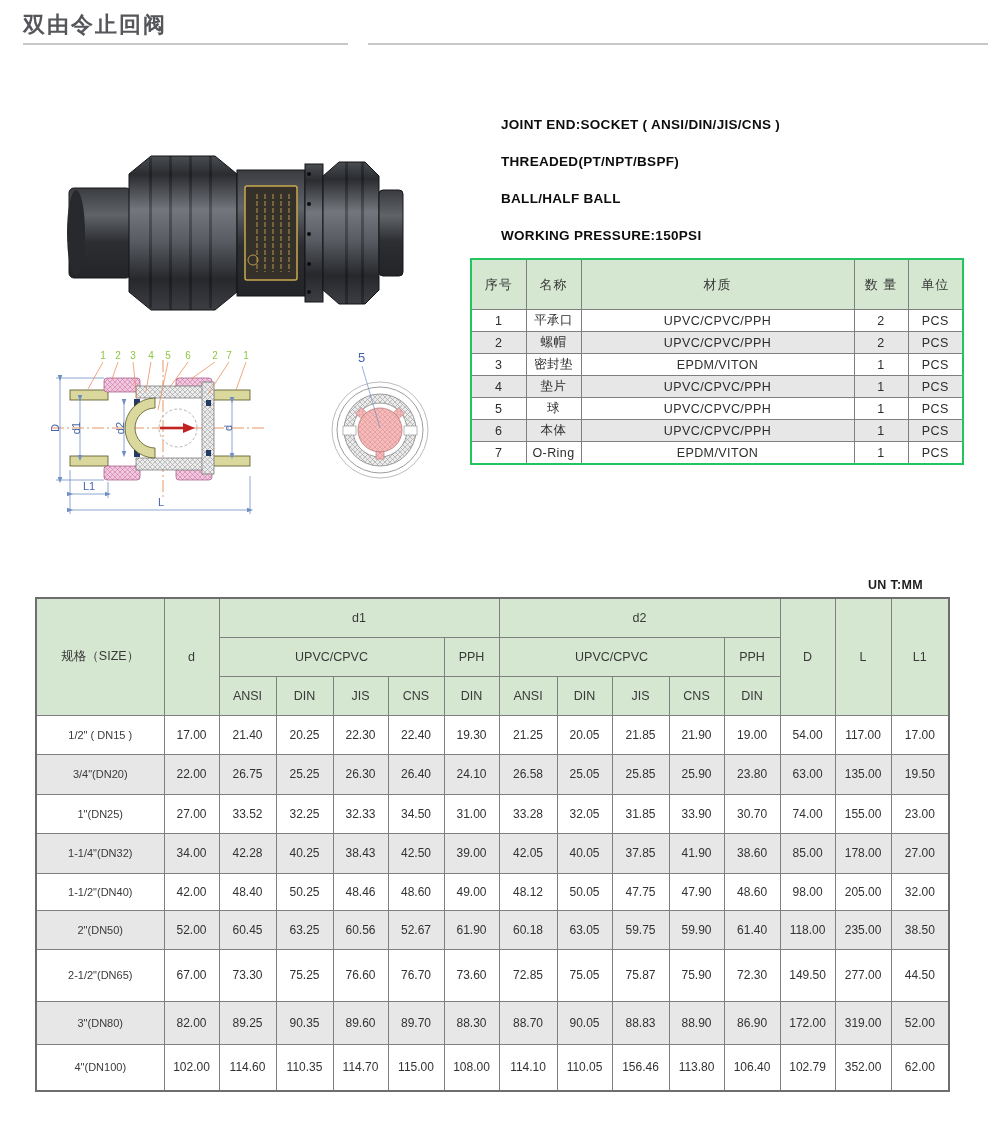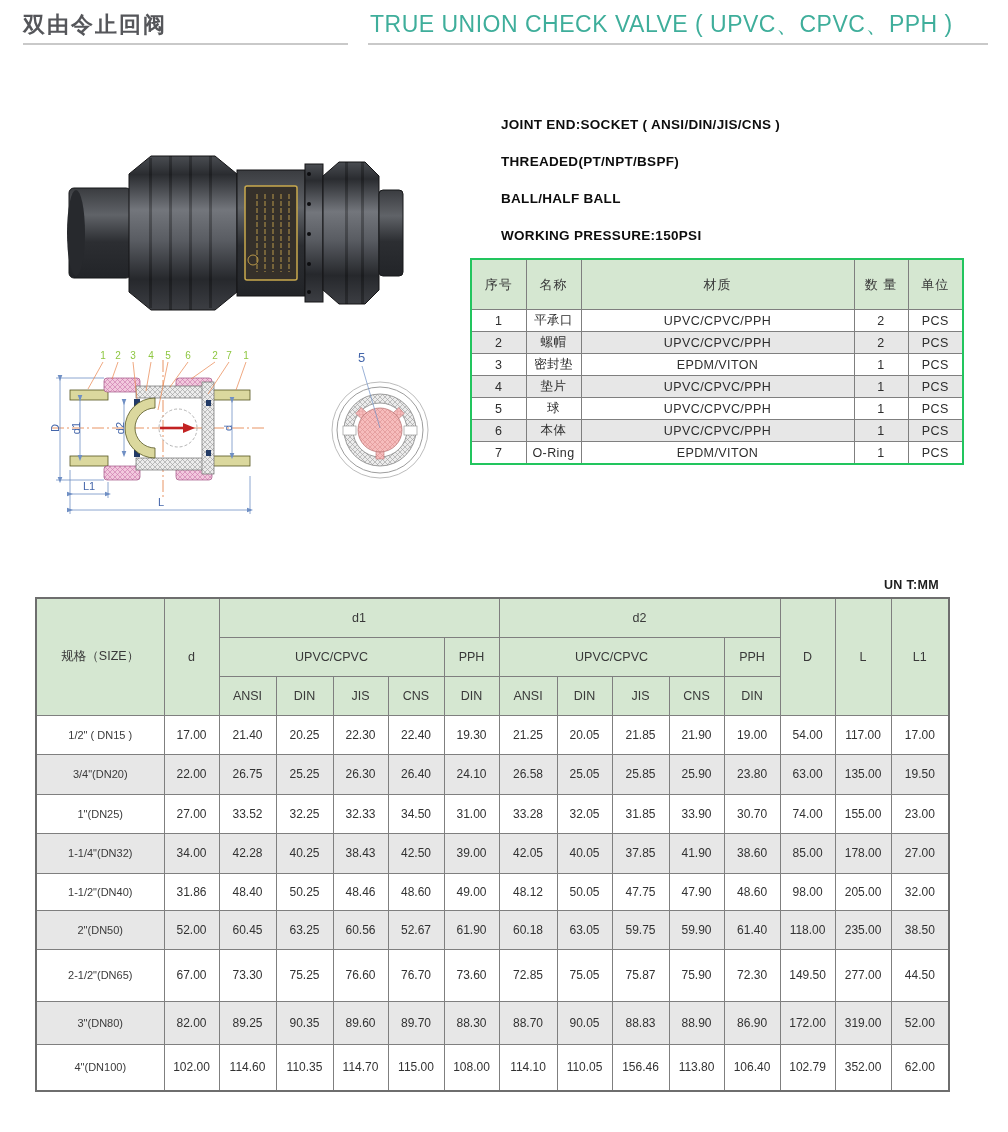--- a/index.html
+++ b/index.html
@@ -25,21 +25,21 @@
   .parts-table{position:absolute;left:470px;top:258px;width:492px;
                border:2px solid #22c55e;}
   .parts-table th{background:#d5e7d1;height:47px;font-size:13px;font-weight:400;
                   color:#3a3a3a;border:1px solid #7f7f7f;letter-spacing:1px;}
   .parts-table td{height:19px;font-size:12.5px;text-align:center;color:#2d2d2d;
                   border:1px solid #7f7f7f;letter-spacing:.4px;}
   .parts-table tr.alt{background:#e7e7e7;}
 
   
   .unit-note{position:absolute;left:868px;top:578px;font-size:12.5px;
-             font-weight:700;color:#1d1d1d;letter-spacing:.3px;margin-left:16px;}
+             font-weight:700;color:#1d1d1d;letter-spacing:.3px;}
 
   
   .dim-table{position:absolute;left:35px;top:597px;width:913px;
              border:2px solid #6e6e6e;}
   .dim-table th{background:#d5e7d1;font-size:12.5px;font-weight:400;color:#393939;
                 border:1px solid #7f7f7f;}
   .dim-table thead tr{height:39px;}
   .dim-table td{font-size:12px;text-align:center;color:#323232;
                 border:1px solid #7f7f7f;}
   .dim-table td.size-cell{font-size:11px;color:#3a3a3a;}
@@ -48,21 +48,20 @@
   
   .photo-svg{position:absolute;left:57px;top:148px;}
   .drawing-svg{position:absolute;left:50px;top:342px;}
 </style>
 </head>
 <body>
 
 <div class="page">
 
   <div class="title-cn">双由令止回阀</div>
-  <div class="title-en">TRUE UNION CHECK VALVE ( UPVC、CPVC、PPH )</div>
   <div class="rule rule-left"></div>
   <div class="rule rule-right"></div>
 
   <svg class="photo-svg" width="352" height="172" viewBox="0 0 352 172">
     <defs>
       <linearGradient id="gBody" x1="0" y1="0" x2="0" y2="1">
         <stop offset="0" stop-color="#4a4d52"></stop>
           <stop offset="0.12" stop-color="#2a2c30"></stop>
         <stop offset="0.35" stop-color="#73767c"></stop>
           <stop offset="0.55" stop-color="#595c62"></stop>
@@ -420,21 +419,21 @@
           <td>40.05</td>
           <td>37.85</td>
           <td>41.90</td>
           <td>38.60</td>
           <td>85.00</td>
           <td>178.00</td>
           <td>27.00</td>
         </tr>
         <tr style="height: 37px;">
           <td class="size-cell">1-1/2"(DN40)</td>
-          <td>31.86</td>
+          <td>42.00</td>
           <td>48.40</td>
           <td>50.25</td>
           <td>48.46</td>
           <td>48.60</td>
           <td>49.00</td>
           <td>48.12</td>
           <td>50.05</td>
           <td>47.75</td>
           <td>47.90</td>
           <td>48.60</td>

